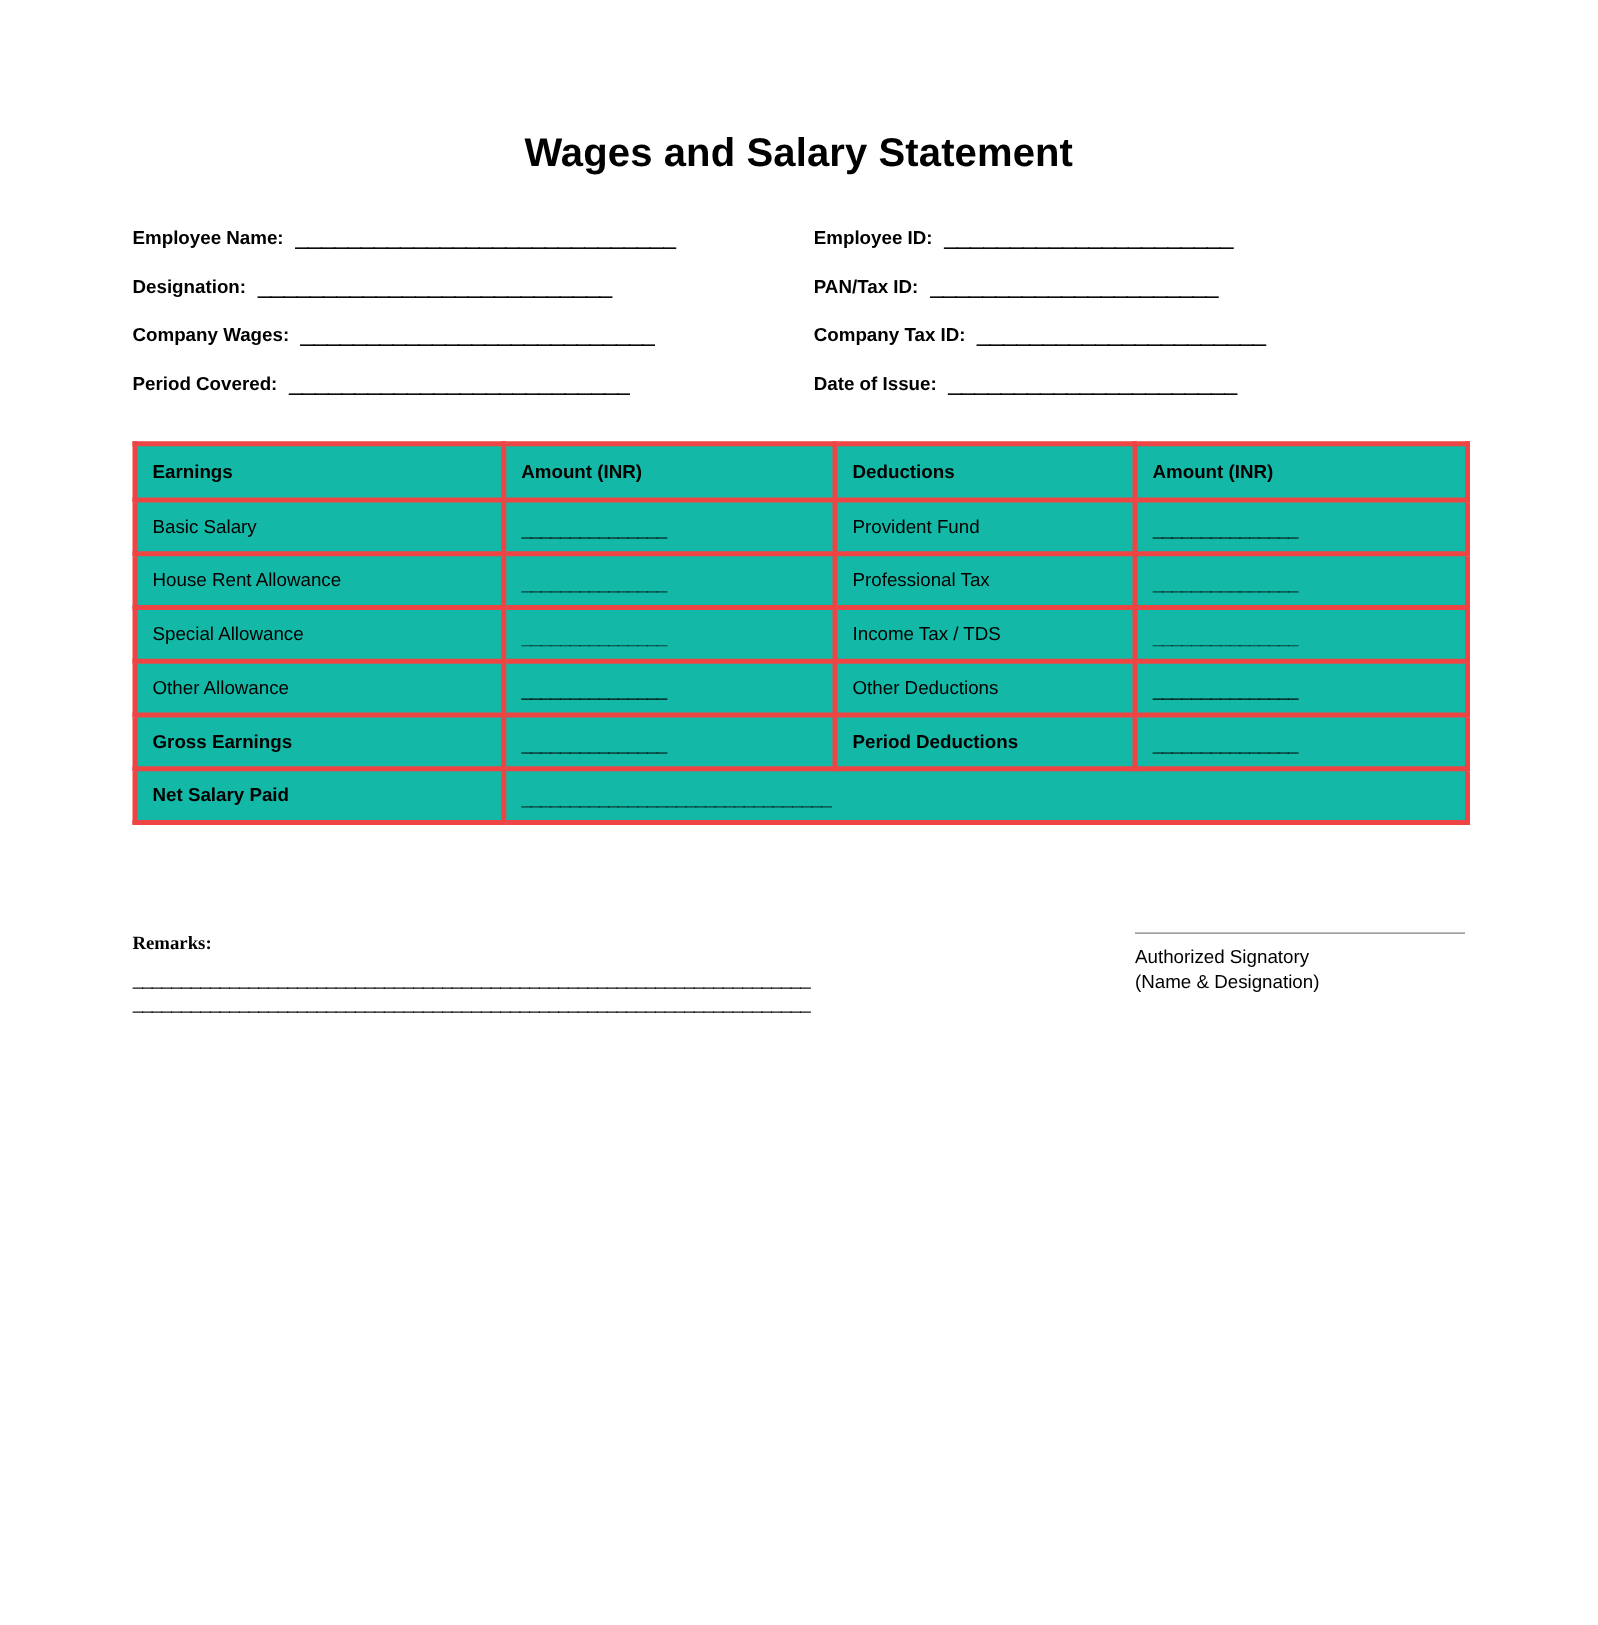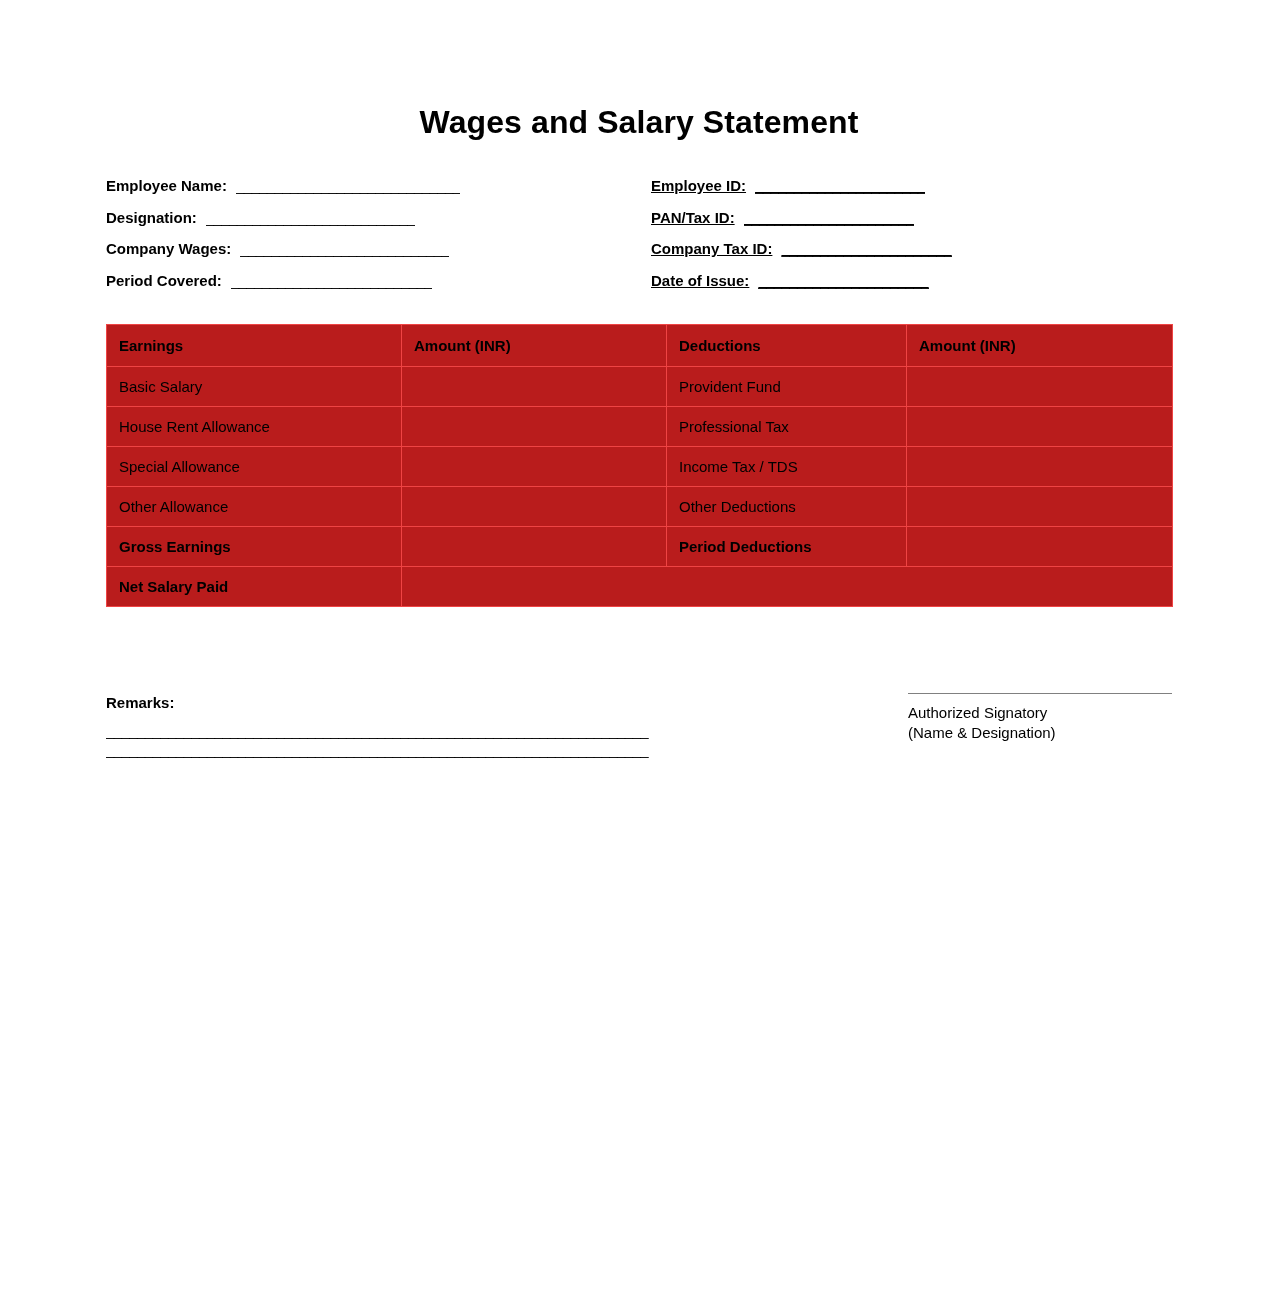--- a/index.html
+++ b/index.html
@@ -58,56 +58,56 @@
     box-sizing: border-box;
   }
   .meta-cell {
     display: flex;
     align-items: baseline;
     font-size: 15px;
     line-height: 1.45;
     white-space: nowrap;
   }
   .meta-cell.left  { width: 545px; }
-  .meta-cell.right { width: 540px; text-decoration: underline; }
+  .meta-cell.right { width: 540px; }
   .meta-label {
     font-weight: bold;
     font-size: 15px;
   }
   .meta-blank {
     font-weight: normal;
-    font-size: 15px;
+    font-size: 20px;
     letter-spacing: -0.6px;
     margin-left: 9px;
     overflow: hidden;
     display: inline-block;
     vertical-align: baseline;
   }
 
   
   .tbl-wrap {
     padding: 22px 0 0 106px;
   }
   table.salary {
     border-collapse: collapse;
     width: 1066px;
     table-layout: fixed;
     font-size: 15px;
   }
   table.salary th,
   table.salary td {
-    border: 1px solid #ef4444;
+    border: 4px solid #ef4444;
     padding: 0 12px;
     height: 39px;
     vertical-align: middle;
     text-align: left;
     font-weight: normal;
     font-size: 15px;
     line-height: 1.3;
-    background: #b91c1c;
+    background: #14b8a6;
   }
   table.salary th {
     font-weight: bold;
     height: 41px;
   }
   table.salary td.strong,
   table.salary th.strong {
     font-weight: bold;
   }
   col.c1 { width: 295px; }
@@ -139,20 +139,21 @@
     position: absolute;
     left: 106px;
     top: 86px;
     width: 650px;
   }
   .remarks-label {
     font-weight: bold;
     font-size: 15px;
     line-height: 1.3;
     margin: 0 0 10px 0;
+    font-family: Liberation Serif, serif;
   }
   .remarks-line {
     display: block;
     font-size: 15px;
     letter-spacing: -0.6px;
     line-height: 1.25;
     white-space: nowrap;
     overflow: hidden;
     width: 640px;
     height: 19px;

